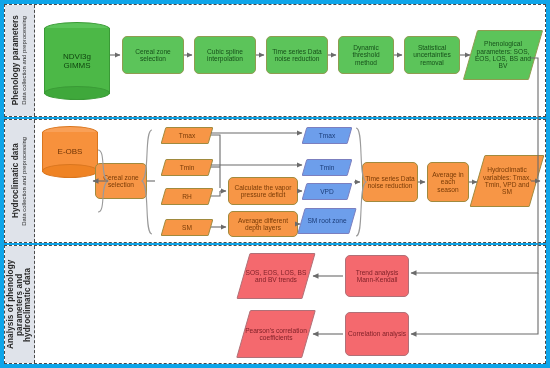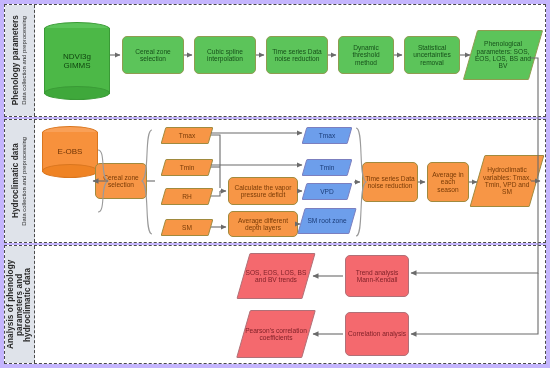--- a/index.html
+++ b/index.html
@@ -1,17 +1,17 @@
 <!DOCTYPE html>
 <html><head>
 <meta charset="utf-8">
 <style>
   html,body{margin:0;padding:0;background:#ffffff;}
   body{width:550px;height:368px;font-family:"Liberation Sans",sans-serif;}
-  #canvas{position:relative;width:550px;height:368px;overflow:hidden;background:#c4b5fd;}
+  #canvas{position:relative;width:550px;height:368px;overflow:hidden;background:#0ea5e9;}
 
   .band{position:absolute;border:1.3px dashed #4a4a4a;box-sizing:border-box;background:#fff;}
   .band-label{position:absolute;top:0;left:0;height:100%;width:30px;
     background:#dfe3ea;border-right:1.3px dashed #4a4a4a;box-sizing:border-box;
     display:flex;align-items:center;justify-content:center;gap:1px;}
   .band-label .vtxt{writing-mode:vertical-rl;transform:rotate(180deg);
     text-align:center;color:#2b2b2b;line-height:1.05;}
   .band-title{font-size:8.2px;font-weight:bold;letter-spacing:.1px;}
   .band-sub{font-size:5.9px;}
 

